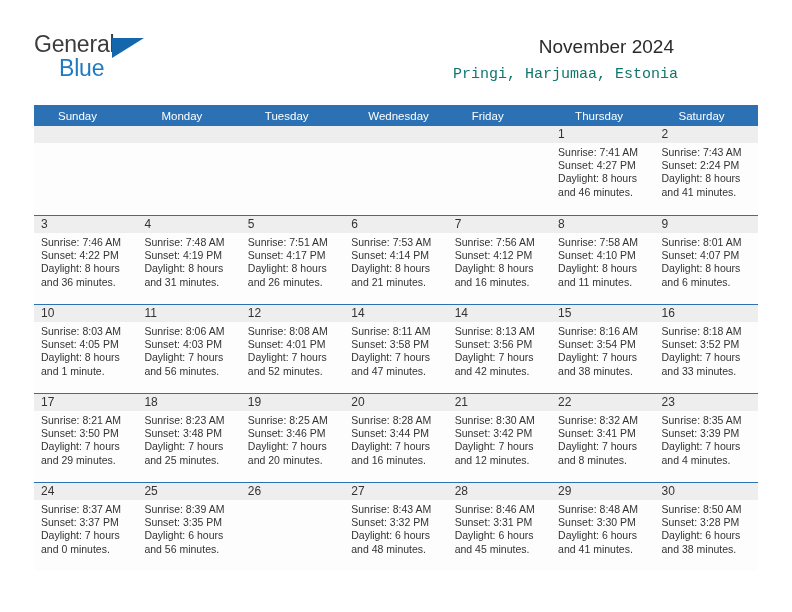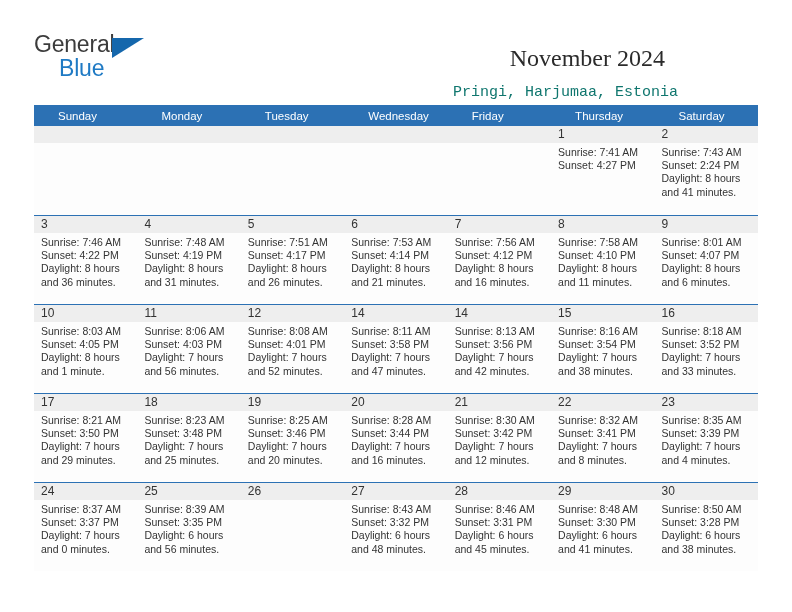--- a/index.html
+++ b/index.html
@@ -60,26 +60,25 @@
     height: 0;
     border-left: 32px solid #1567ac;
     border-bottom: 20px solid transparent;
   }
 
   .titles {
     text-align: right;
     padding-top: 0px;
   }
   .cal-title {
-    font-size: 24px;
+    font-size: 19px;
     color: #2b2b2b;
     line-height: 1.05;
     font-weight: normal;
-    margin: 13px;
-    font-family: Liberation Serif, serif;
+    margin: 4px;
   }
   .cal-subtitle {
     font-size: 15px;
     color: #0f766e;
     margin: 9px 0 0 0;
     font-weight: normal;
     font-family: Liberation Mono, monospace;
   }
 
   
@@ -185,20 +184,21 @@
             <div class="day-number"></div>
           </div>
           <div class="day empty">
             <div class="day-number"></div>
           </div>
           <div class="day">
             <div class="day-number">1</div>
             <div class="day-info">
               <div>Sunrise: 7:41 AM</div>
               <div>Sunset: 4:27 PM</div>
+              <div class="daylight">Daylight: 8 hours and 46 minutes.</div>
             </div>
           </div>
           <div class="day">
             <div class="day-number">2</div>
             <div class="day-info">
               <div>Sunrise: 7:43 AM</div>
               <div>Sunset: 2:24 PM</div>
               <div class="daylight">Daylight: 8 hours and 41 minutes.</div>
             </div>
           </div>

